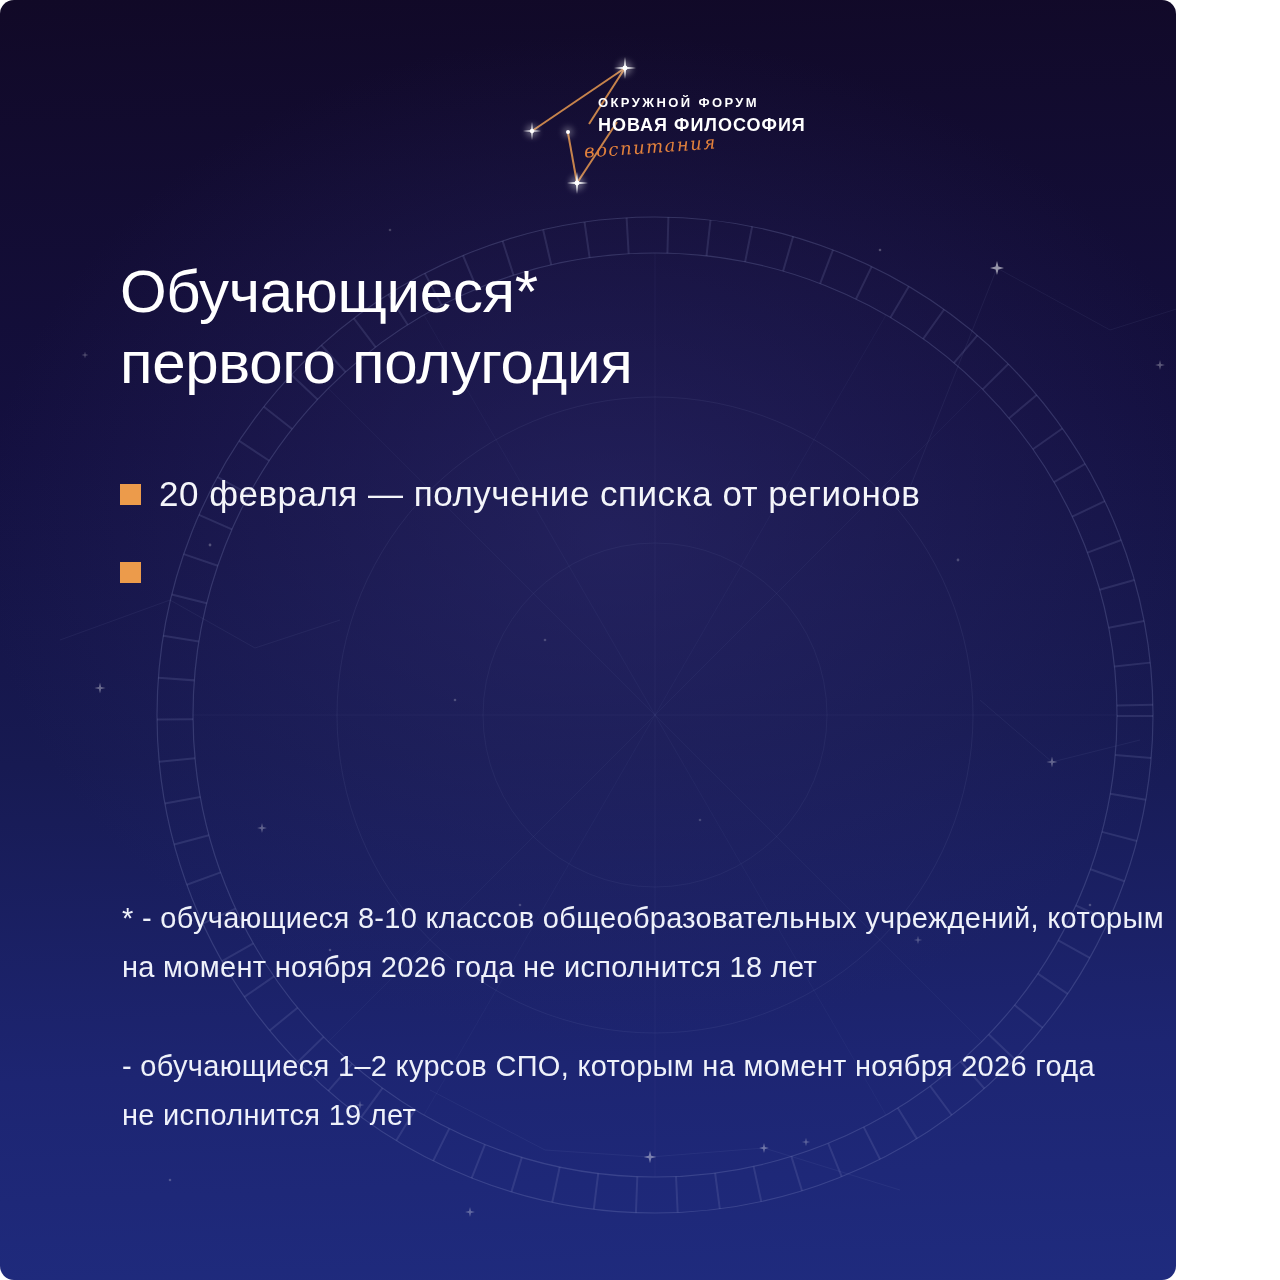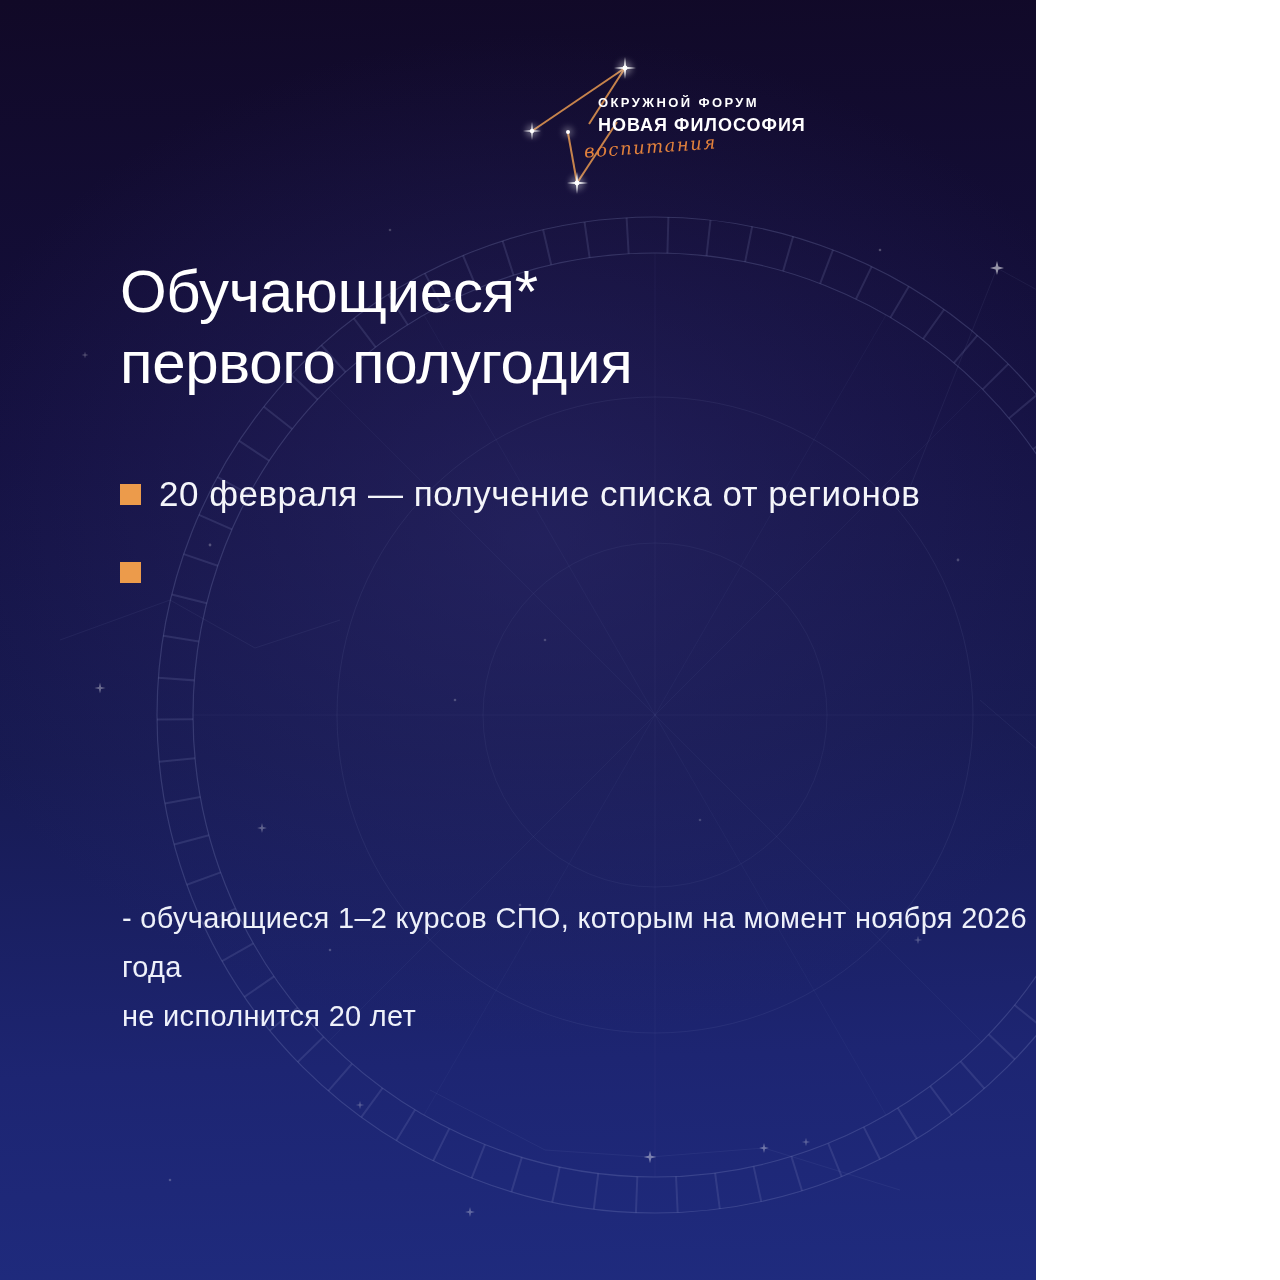--- a/index.html
+++ b/index.html
@@ -2,24 +2,25 @@
 <html lang="ru"><head>
 <meta charset="utf-8">
 <style>
   html,body{margin:0;padding:0;}
   body{
     width:1280px;height:1280px;overflow:hidden;
     font-family:"Liberation Sans","DejaVu Sans",sans-serif;
     -webkit-font-smoothing:antialiased;
   }
   .slide{
-    position:relative;width:1036px;height:1280px;overflow:hidden;
+    position:relative;width:1176px;height:1280px;overflow:hidden;
     background:
       radial-gradient(ellipse 900px 720px at 52% 42%, rgba(48,46,114,.50), rgba(48,46,114,0) 70%),
       linear-gradient(178deg,#110927 0%,#141040 34%,#171a52 58%,#1d2572 82%,#1f2b7e 100%);
+    border-radius: 14px;
   }
   .bg-svg{position:absolute;left:0;top:0;width:1280px;height:1280px;}
 
   
   .logo-text{position:absolute;left:598px;top:96px;color:#ffffff;}
   .logo-top{font-size:13px;font-weight:600;letter-spacing:2.4px;line-height:14px;}
   .logo-main{font-size:18px;font-weight:600;letter-spacing:1px;line-height:24px;margin-top:3px;}
   .logo-script{
     position:absolute;left:-14px;top:40px;
     font-family:"DejaVu Serif","Liberation Serif",serif;
@@ -176,18 +177,22 @@
       <span class="bullet"></span>
       <span class="row-text">20 февраля — получение списка от регионов</span>
     </div>
     <div class="row">
       <span class="bullet"></span>
     </div>
   </div>
 
   <div class="footnotes">
     <div class="fn">
+      <span>* - обучающиеся 8-10 классов общеобразовательных учреждений, которым</span><br>
+      <span>на момент ноября 2026 года не исполнится 18 лет</span>
+    </div>
+    <div class="fn">
       <span>- обучающиеся 1–2 курсов СПО, которым на момент ноября 2026 года</span><br>
-      <span>не исполнится 20 лет</span>
+      <span>не исполнится 19 лет</span>
     </div>
   </div>
 
 </div>
 
 </body></html>

